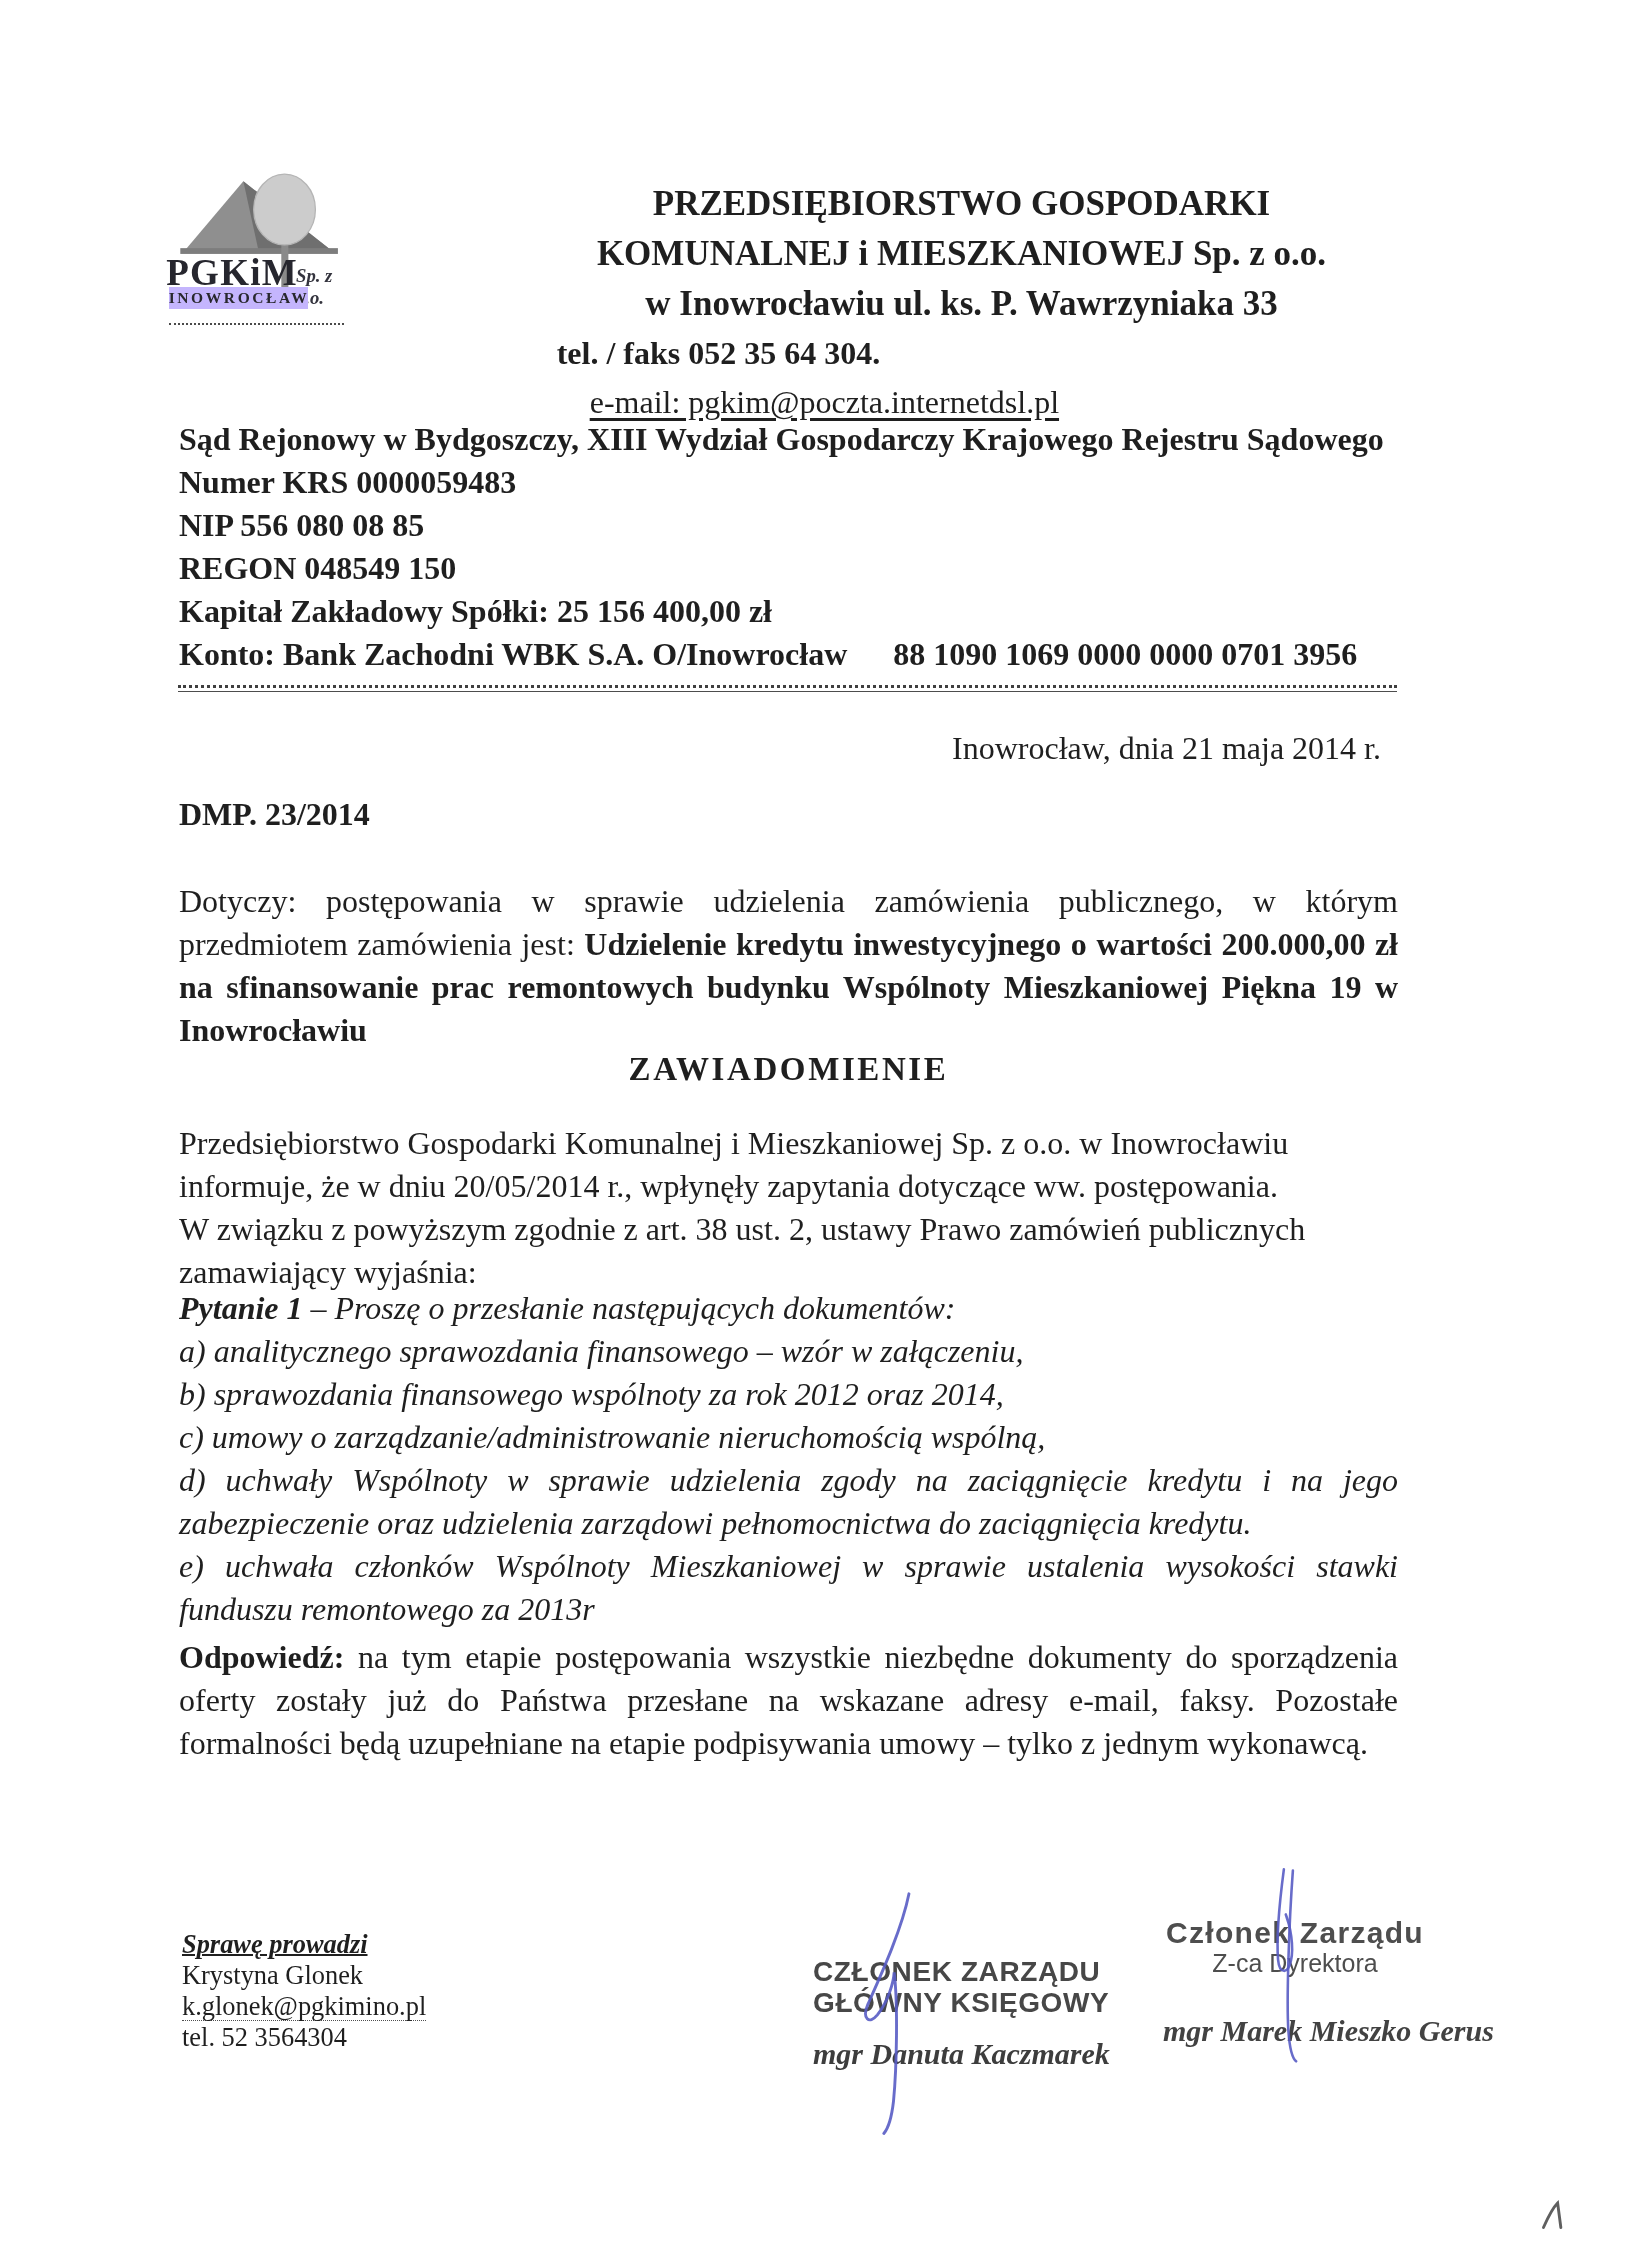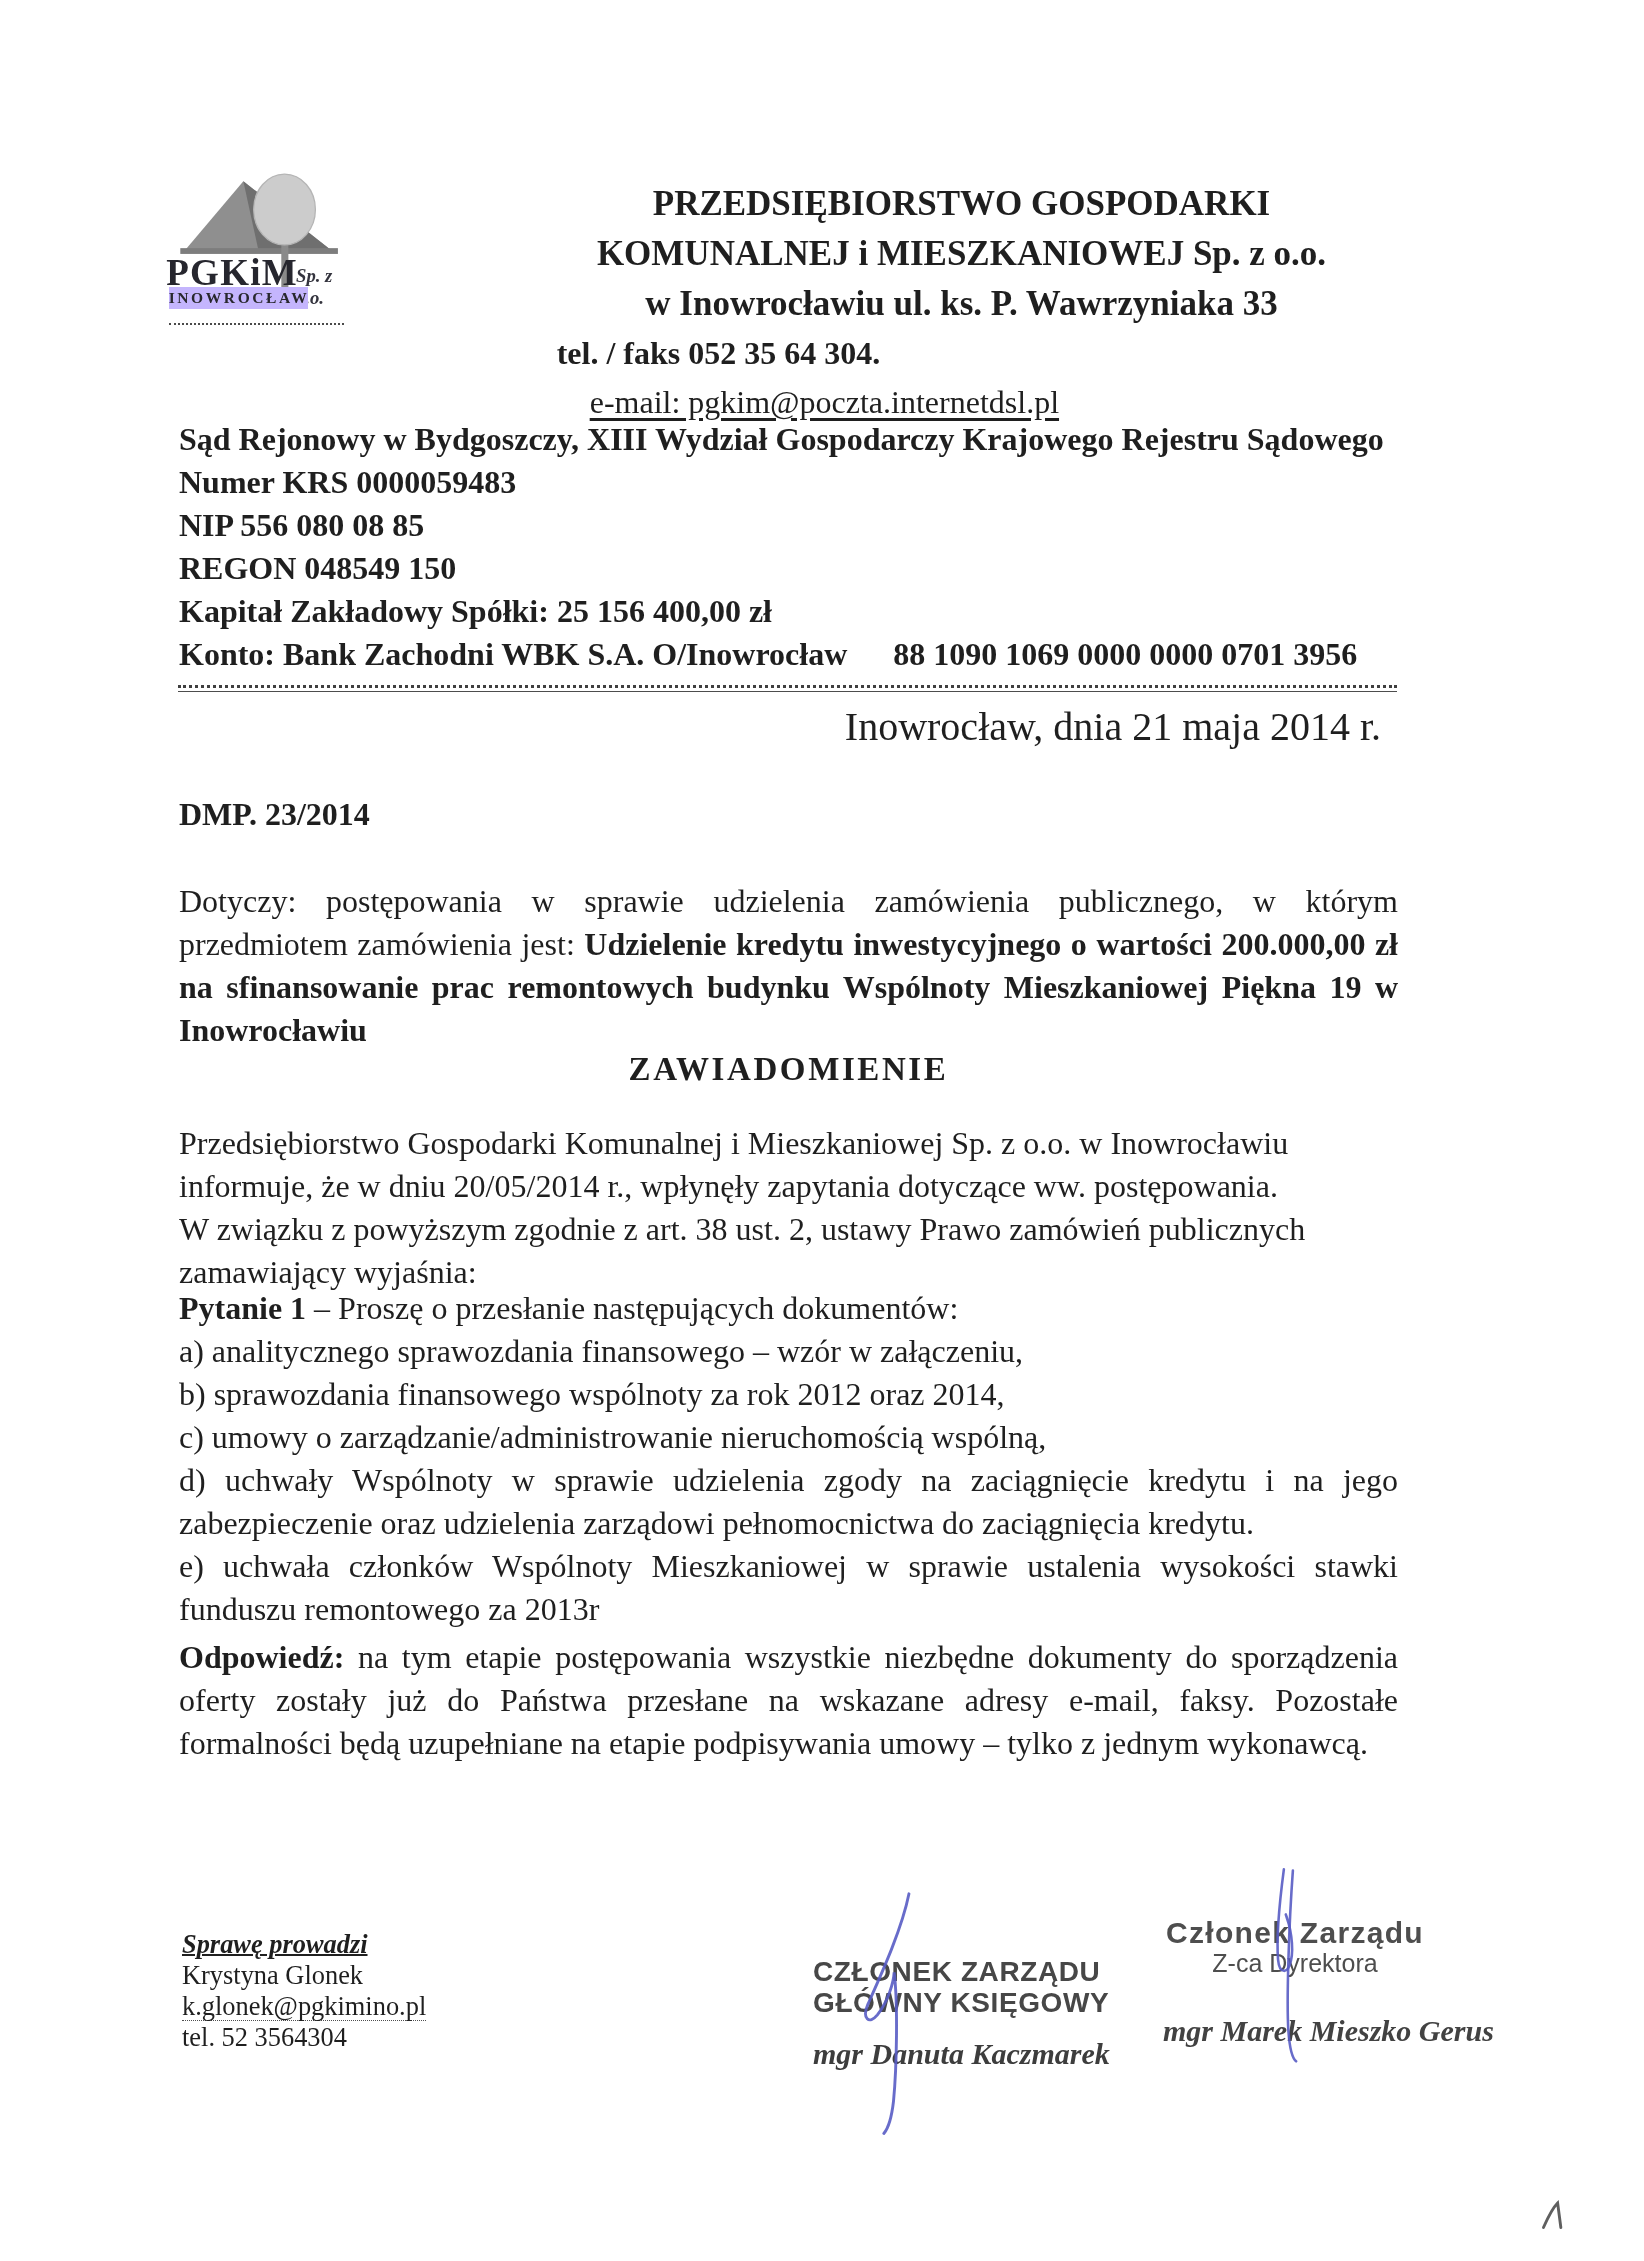--- a/index.html
+++ b/index.html
@@ -31,32 +31,32 @@
 
   
   .registry { left:179px; top:418px; width:1219px; font-size:32px; font-weight:bold; line-height:43px; }
   .acct-num { margin-left:46px; }
 
   
   .sep { left:178px; top:685px; width:1219px; }
   .sep .dots { border-top:3.2px dotted #3f3f3f; height:3.2px; }
   .sep .rule { border-top:1.9px solid #4d4d4d; height:0; }
 
-  .date-line { left:179px; top:703px; width:1219px; box-sizing:border-box; padding-right:17px;
-               text-align:right; font-size:40px; }
+  .date-line { left:179px; top:730px; width:1219px; box-sizing:border-box; padding-right:17px;
+               text-align:right; font-size:32px; }
 
   .ref { left:179px; top:796px; font-size:32px; font-weight:bold; }
 
   .para { font-size:32px; line-height:43px; }
   .just { text-align:justify; text-align-last:left; text-justify:inter-word; }
 
   .subject { left:179px; top:880px; width:1219px; }
   .notice-title { left:179px; top:1051px; width:1219px; text-align:center; font-size:33px; font-weight:bold; letter-spacing:2.6px; }
   .body1 { left:179px; top:1122px; width:1219px; }
-  .question { left:179px; top:1287px; width:1219px; }
+  .question { left:179px; top:1287px; width:1219px;font-style:italic; }
   .answer { left:179px; top:1636px; width:1219px; }
   .b { font-weight:bold; }
 
   
   .handler { left:182px; top:1929px; font-size:26.4px; line-height:31px; }
   .handler-title { font-weight:bold; font-style:italic; text-decoration:underline; text-decoration-thickness:1.9px; }
   .handler-email { border-bottom:1.9px dotted #4f4f4f; display:inline-block; line-height:28px; }
 
   .stamp { font-family:"Liberation Sans", sans-serif; text-align:center; }
   .stamp-center { left:813px; top:1956px; width:277px; color:#474747; }

